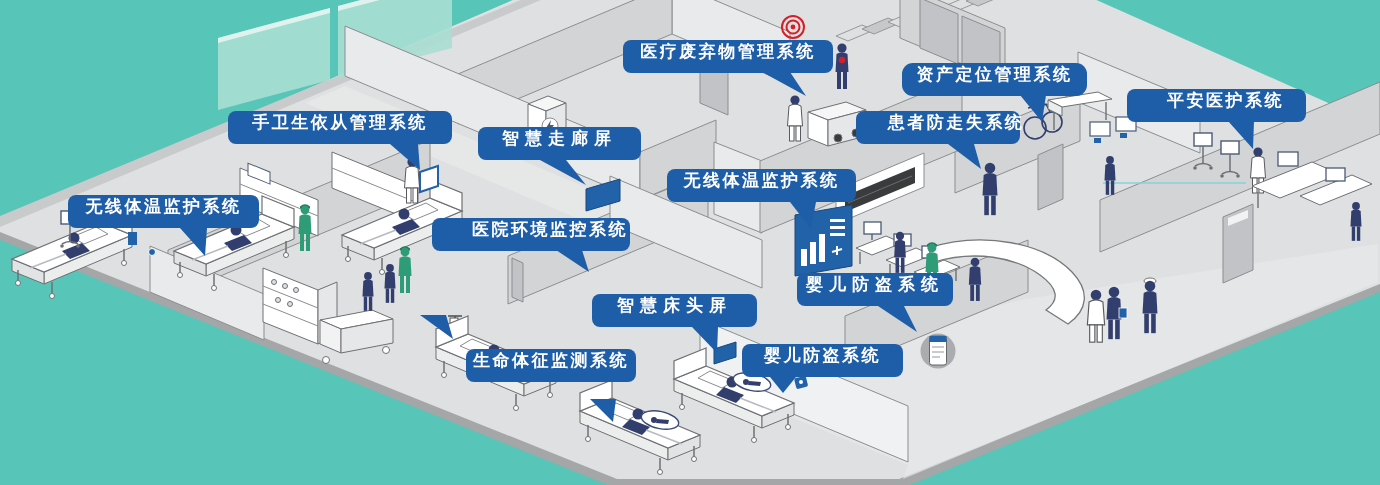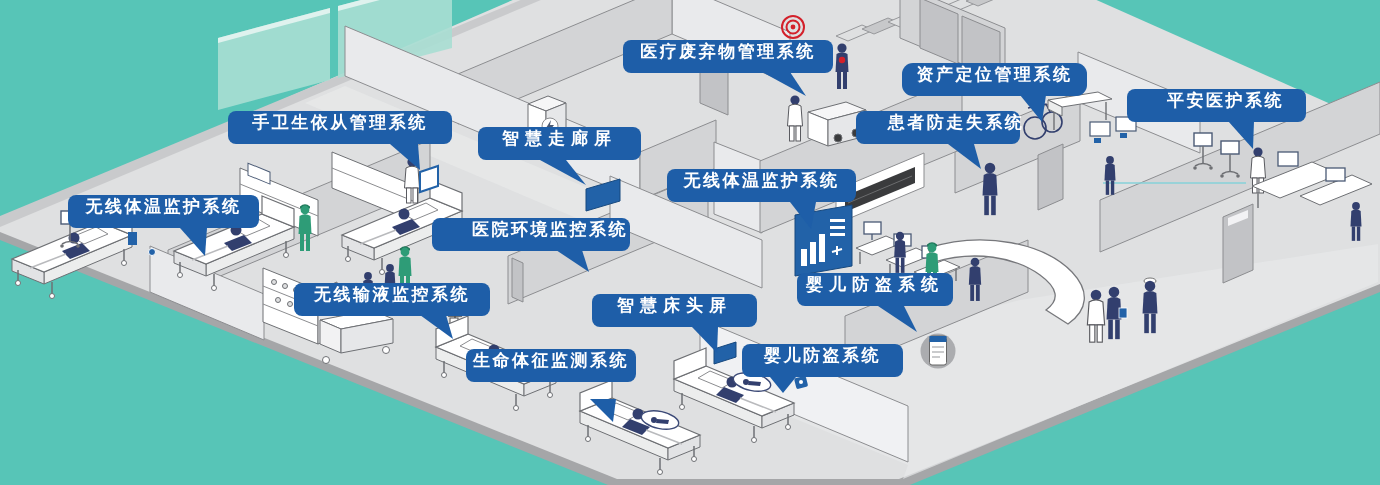--- a/index.html
+++ b/index.html
@@ -371,23 +371,20 @@
     </div>
 <div class="callout" id="cl-safe">
       <span>平安医护系统</span>
     </div>
 <div class="callout" id="cl-nurse">
       <span>无线体温监护系统</span>
     </div>
 <div class="callout" id="cl-env">
       <span>医院环境监控系统</span>
     </div>
-<div class="callout" id="cl-infus">
-      <span>无线输液监控系统</span>
-    </div>
 <div class="callout wide" id="cl-bedscr">
       <span>智慧床头屏</span>
     </div>
 <div class="callout wide" id="cl-door">
       <span>婴儿防盗系统</span>
     </div>
 <div class="callout" id="cl-infant">
       <span>婴儿防盗系统</span>
     </div>
 <div class="callout" id="cl-vital">

